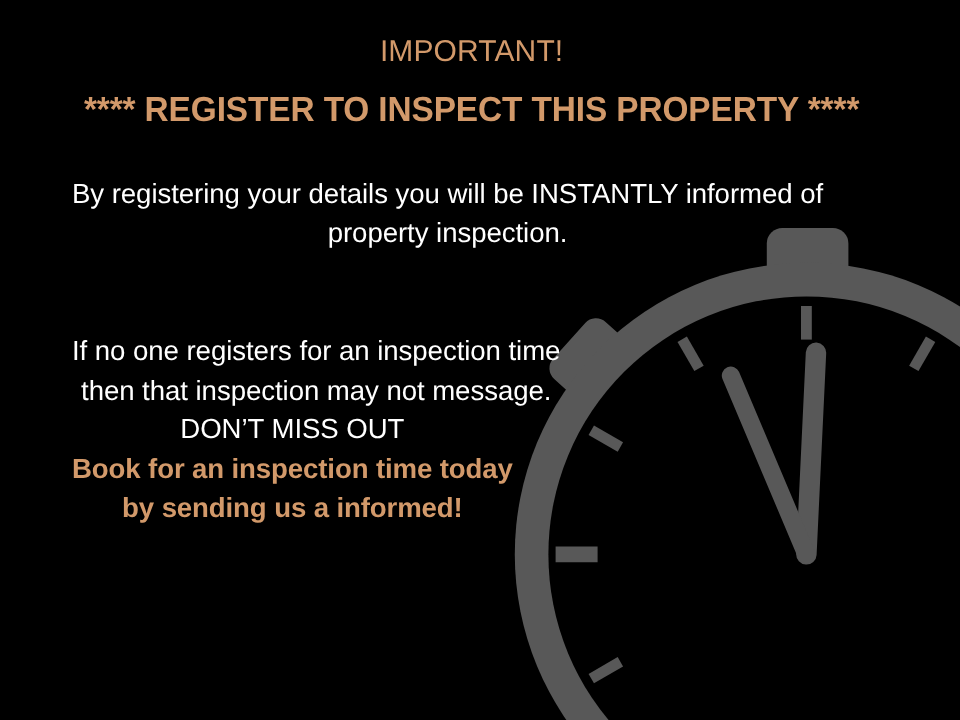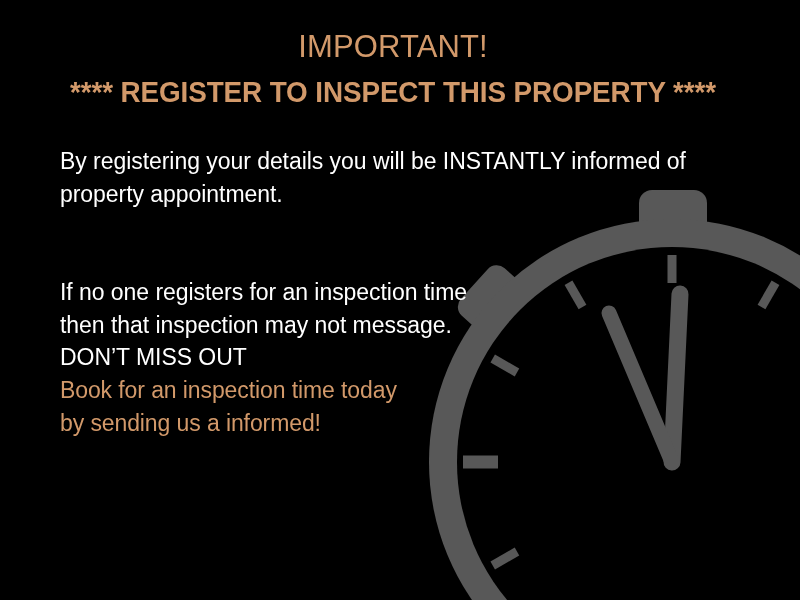--- a/index.html
+++ b/index.html
@@ -35,21 +35,21 @@
     width: 800px;
     height: 600px;
   }
 
   .headline-1 {
     position: absolute;
     top: 30px;
     left: 0;
     width: 786px;
     text-align: center;
-    font-size: 31px;
+    font-size: 25px;
     font-weight: 400;
     letter-spacing: 0.1px;
     line-height: 1.1;
     white-space: nowrap;
   }
   .headline-2 {
     position: absolute;
     top: 76px;
     left: 0;
     width: 786px;
@@ -71,25 +71,26 @@
     line-height: 33px;
     letter-spacing: -0.05px;
     white-space: nowrap;
   }
   #para-1 { top: 145px; }
   #para-2 { top: 276px; }
   #para-3 { top: 341px; }
 
   .line { display: block; }
 
-  .white  { color: #ffffff; }
+  .white  { color: #ffffff; text-align: center; }
   .accent { color: #d2996a; }
   .cta-line {
-    font-weight: 400;
+    font-weight: 700;
     letter-spacing: -0.1px;
+    text-align: center;
   }
 </style>
 </head>
 <body>
 
 <div id="slide">
 
   <svg id="clock-graphic" viewBox="0 0 800 600">
     <defs>
 
@@ -159,21 +160,21 @@
   </svg>
 
   <div id="text-layer">
 
     <div class="headline-1 accent">IMPORTANT!</div>
 
     <div class="headline-2 accent">****  REGISTER TO INSPECT THIS PROPERTY ****</div>
 
     <div class="body-block white" id="para-1">
       <span class="line">By registering your details  you will be INSTANTLY informed of</span>
-      <span class="line">property appointment.</span>
+      <span class="line">property inspection.</span>
     </div>
 
     <div class="body-block white" id="para-2">
       <span class="line">If no one registers for an inspection time</span>
       <span class="line">then that inspection may not message.</span>
     </div>
 
     <div class="body-block" id="para-3">
       <span class="line white">DON’T MISS OUT</span>
       <span class="line accent cta-line">Book for an inspection time today</span>

